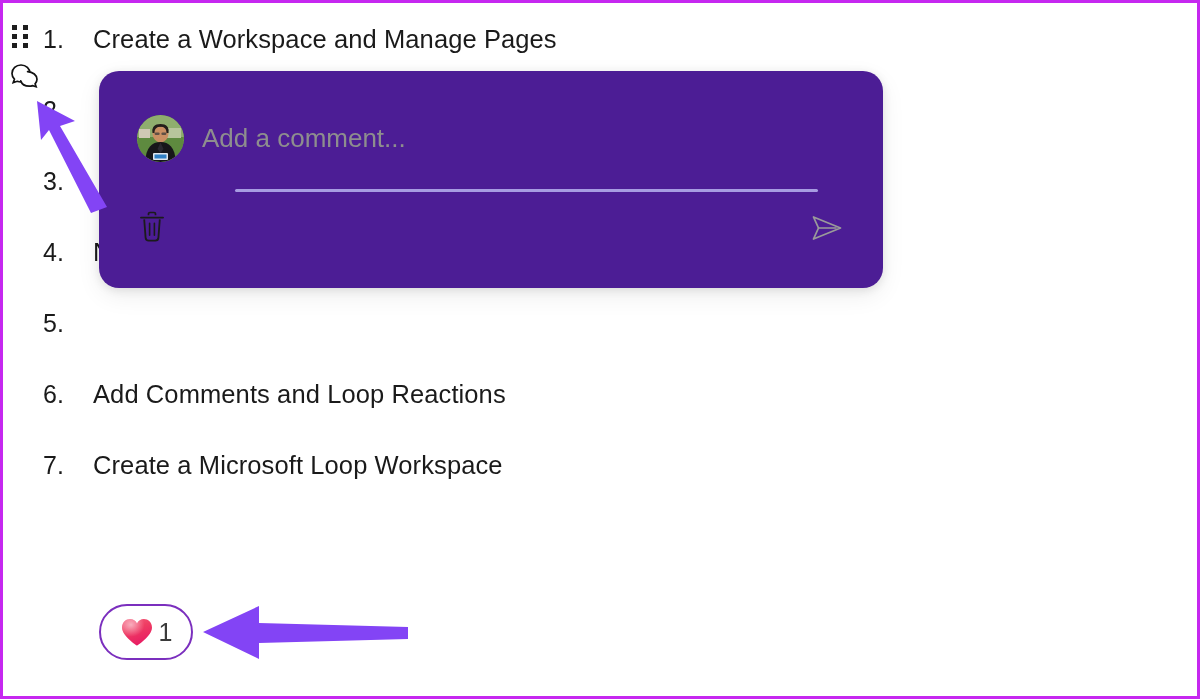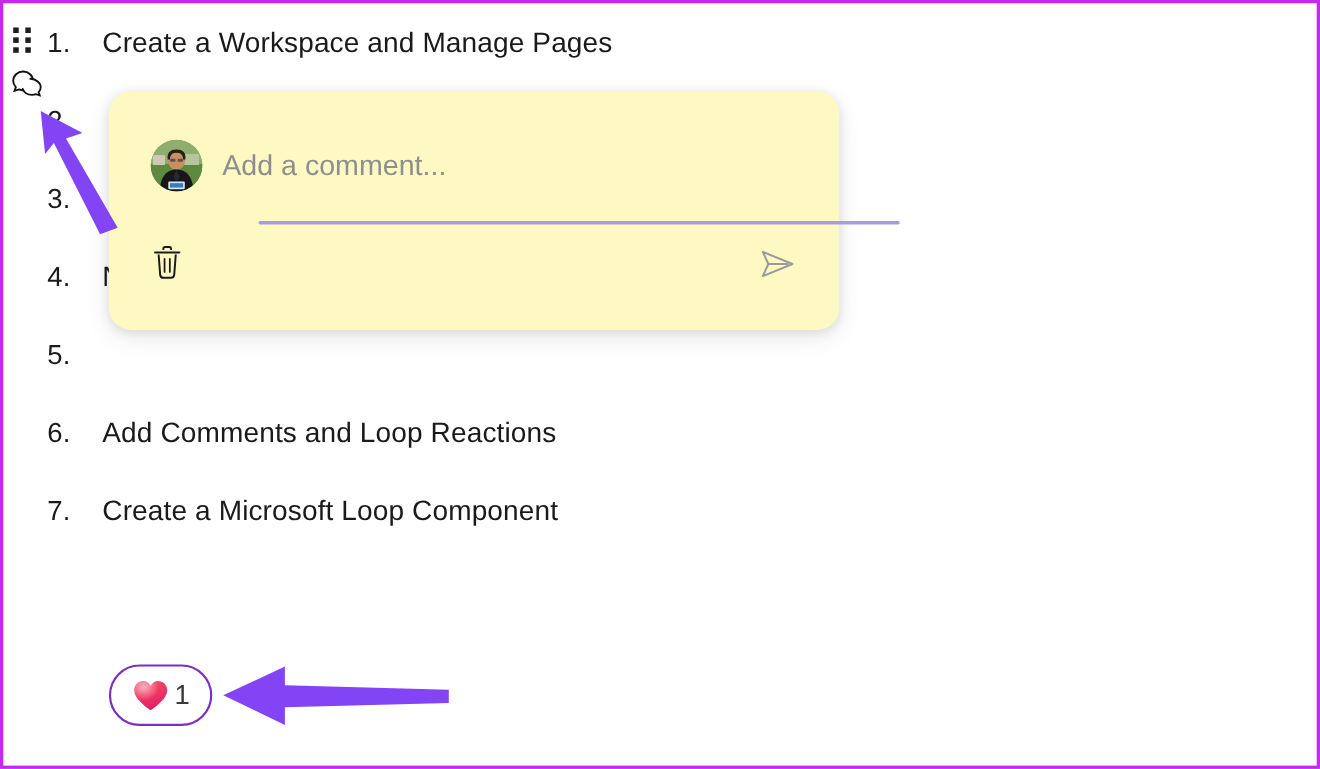--- a/index.html
+++ b/index.html
@@ -85,24 +85,24 @@
     color: #1a1a1a;
   }
   .list-item .txt {
     white-space: nowrap;
   }
 
   
   .comment-card {
     position: absolute;
     left: 96px;
-    top: 80px;
-    width: 664px;
+    top: 68px;
+    width: 784px;
     height: 217px;
-    background: #fef9c3;
+    background: #4c1d95;
     border-radius: 20px;
     box-shadow: 0 2px 10px rgba(0,0,0,0.10),
                 0 8px 24px rgba(0,0,0,0.07);
     z-index: 5;
   }
 
   .card-row-input {
     position: absolute;
     left: 38px;
     top: 44px;
@@ -247,21 +247,21 @@
     </div>
     <div class="list-item">
       <span class="num">5.</span>
     </div>
     <div class="list-item">
       <span class="num">6.</span>
       <span class="txt">Add Comments and Loop Reactions</span>
     </div>
     <div class="list-item">
       <span class="num">7.</span>
-      <span class="txt">Create a Microsoft Loop Component</span>
+      <span class="txt">Create a Microsoft Loop Workspace</span>
     </div>
   </div>
 
   <div class="comment-card">
 
     <div class="card-row-input">
       <div class="avatar">
         <svg width="47" height="47" viewBox="0 0 47 47">
           <defs>
             <clipPath id="avclip">

